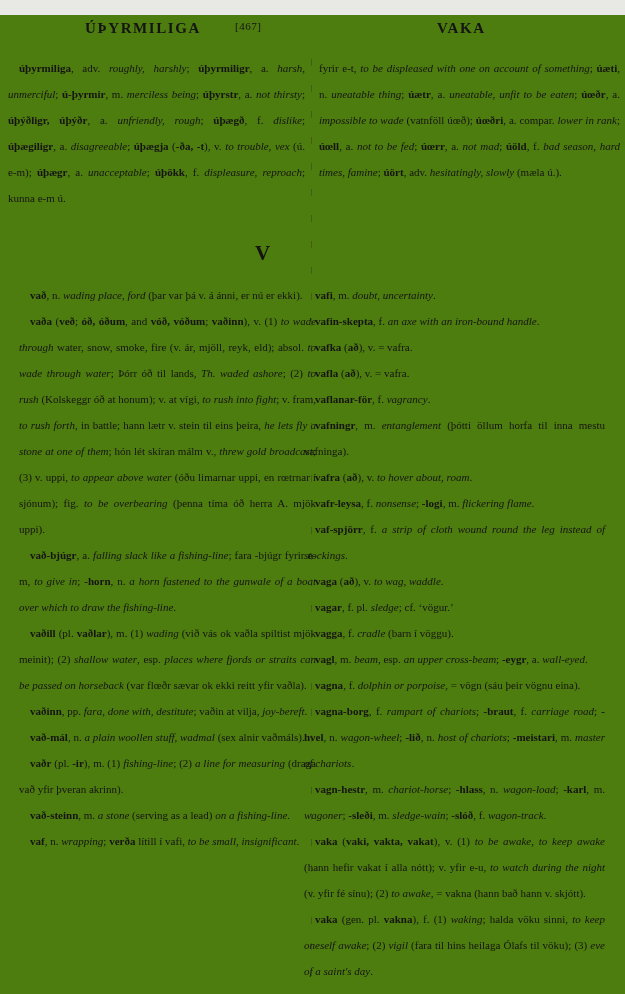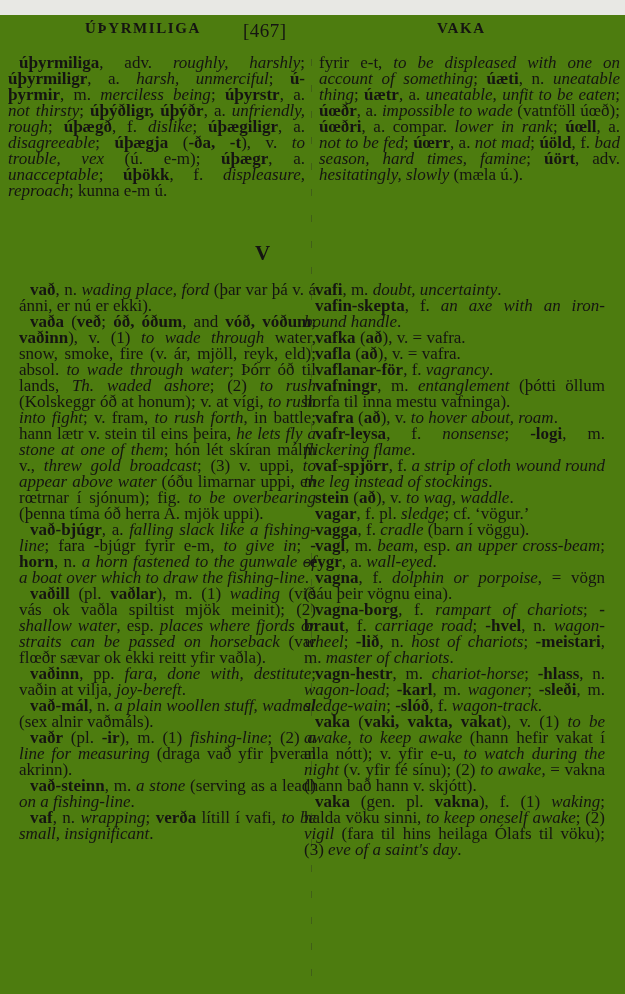--- a/index.html
+++ b/index.html
@@ -12,37 +12,37 @@
     color:#151412;
     overflow:hidden;
   }
   .header-word {
     position:absolute; top:5px;
     font-weight:bold; font-size:15px; letter-spacing:1.6px;
     white-space:nowrap;
   }
   .header-left  { left:85px; }
   .header-right { left:437px; }
-  .page-number  { position:absolute; top:5px; left:243px; font-size:19px; letter-spacing:.5px; }
+  .page-number  { position:absolute; top:5px; left:235px; font-size:11px; letter-spacing:.5px; }
   .section-letter {
     position:absolute; top:226px; left:0; width:525px;
     text-align:center; font-weight:bold; font-size:21px;
   }
   .col {
     position:absolute;
     text-align:justify;
   }
   .col-left-top  { left:8px;   top:40px;  width:297px; }
   .col-right-top { left:319px; top:40px;  width:301px;font-family:Liberation Serif, serif; }
   .col-left      { left:19px;   top:267px; width:297px; }
   .col-right     { left:304px; top:267px; width:301px; }
   .entry {
     margin:0;
-    font-size:17px;
-    line-height:16px;
+    font-size:11px;
+    line-height:26px;
     text-indent:11px;
     text-align:justify;
   }
   .entry.no-indent { text-indent:0; }
   .b { font-weight:bold; }
   .i { font-style:italic; }
   .n { }
   .divider {
     position:absolute; left:311px; top:44px; height:938px; width:1px;
     background:repeating-linear-gradient(to bottom,
@@ -86,21 +86,21 @@
   <div class="col col-right">
       <p class="entry"><span class="b">vafi</span><span class="n">, m. </span><span class="i">doubt, uncertainty</span><span class="n">.</span></p>
       <p class="entry"><span class="b">vafin-skepta</span><span class="n">, f. </span><span class="i">an axe with an iron-bound handle</span><span class="n">.</span></p>
       <p class="entry"><span class="b">vafka</span><span class="n"> (</span><span class="b">að</span><span class="n">), v. = vafra.</span></p>
       <p class="entry"><span class="b">vafla</span><span class="n"> (</span><span class="b">að</span><span class="n">), v. = vafra.</span></p>
       <p class="entry"><span class="b">vaflanar-för</span><span class="n">, f. </span><span class="i">vagrancy</span><span class="n">.</span></p>
       <p class="entry"><span class="b">vafningr</span><span class="n">, m. </span><span class="i">entanglement</span><span class="n"> (þótti öllum horfa til inna mestu vafninga).</span></p>
       <p class="entry"><span class="b">vafra</span><span class="n"> (</span><span class="b">að</span><span class="n">), v. </span><span class="i">to hover about, roam</span><span class="n">.</span></p>
       <p class="entry"><span class="b">vafr-leysa</span><span class="n">, f. </span><span class="i">nonsense</span><span class="n">; </span><span class="b">-logi</span><span class="n">, m. </span><span class="i">flickering flame</span><span class="n">.</span></p>
       <p class="entry"><span class="b">vaf-spjörr</span><span class="n">, f. </span><span class="i">a strip of cloth wound round the leg instead of stockings</span><span class="n">.</span></p>
-      <p class="entry"><span class="b">stein</span><span class="n"> (</span><span class="b">að</span><span class="n">), v. </span><span class="i">to wag, waddle</span><span class="n">.</span></p>
+      <p class="entry"><span class="b">vaga</span><span class="n"> (</span><span class="b">að</span><span class="n">), v. </span><span class="i">to wag, waddle</span><span class="n">.</span></p>
       <p class="entry"><span class="b">vagar</span><span class="n">, f. pl. </span><span class="i">sledge</span><span class="n">; cf. ‘vögur.’</span></p>
       <p class="entry"><span class="b">vagga</span><span class="n">, f. </span><span class="i">cradle</span><span class="n"> (barn í vöggu).</span></p>
       <p class="entry"><span class="b">vagl</span><span class="n">, m. </span><span class="i">beam</span><span class="n">, esp. </span><span class="i">an upper cross-beam</span><span class="n">; </span><span class="b">-eygr</span><span class="n">, a. </span><span class="i">wall-eyed</span><span class="n">.</span></p>
       <p class="entry"><span class="b">vagna</span><span class="n">, f. </span><span class="i">dolphin or porpoise</span><span class="n">, = vögn (sáu þeir vögnu eina).</span></p>
       <p class="entry"><span class="b">vagna-borg</span><span class="n">, f. </span><span class="i">rampart of chariots</span><span class="n">; </span><span class="b">-braut</span><span class="n">, f. </span><span class="i">carriage road</span><span class="n">; </span><span class="b">-hvel</span><span class="n">, n. </span><span class="i">wagon-wheel</span><span class="n">; </span><span class="b">-lið</span><span class="n">, n. </span><span class="i">host of chariots</span><span class="n">; </span><span class="b">-meistari</span><span class="n">, m. </span><span class="i">master of chariots</span><span class="n">.</span></p>
       <p class="entry"><span class="b">vagn-hestr</span><span class="n">, m. </span><span class="i">chariot-horse</span><span class="n">; </span><span class="b">-hlass</span><span class="n">, n. </span><span class="i">wagon-load</span><span class="n">; </span><span class="b">-karl</span><span class="n">, m. </span><span class="i">wagoner</span><span class="n">; </span><span class="b">-sleði</span><span class="n">, m. </span><span class="i">sledge-wain</span><span class="n">; </span><span class="b">-slóð</span><span class="n">, f. </span><span class="i">wagon-track</span><span class="n">.</span></p>
       <p class="entry"><span class="b">vaka</span><span class="n"> (</span><span class="b">vaki, vakta, vakat</span><span class="n">), v. (1) </span><span class="i">to be awake, to keep awake</span><span class="n"> (hann hefir vakat í alla nótt); v. yfir e-u, </span><span class="i">to watch during the night</span><span class="n"> (v. yfir fé sínu); (2) </span><span class="i">to awake</span><span class="n">, = vakna (hann bað hann v. skjótt).</span></p>
       <p class="entry"><span class="b">vaka</span><span class="n"> (gen. pl. </span><span class="b">vakna</span><span class="n">), f. (1) </span><span class="i">waking</span><span class="n">; halda vöku sinni, </span><span class="i">to keep oneself awake</span><span class="n">; (2) </span><span class="i">vigil</span><span class="n"> (fara til hins heilaga Ólafs til vöku); (3) </span><span class="i">eve of a saint's day</span><span class="n">.</span></p>
     </div>
 

